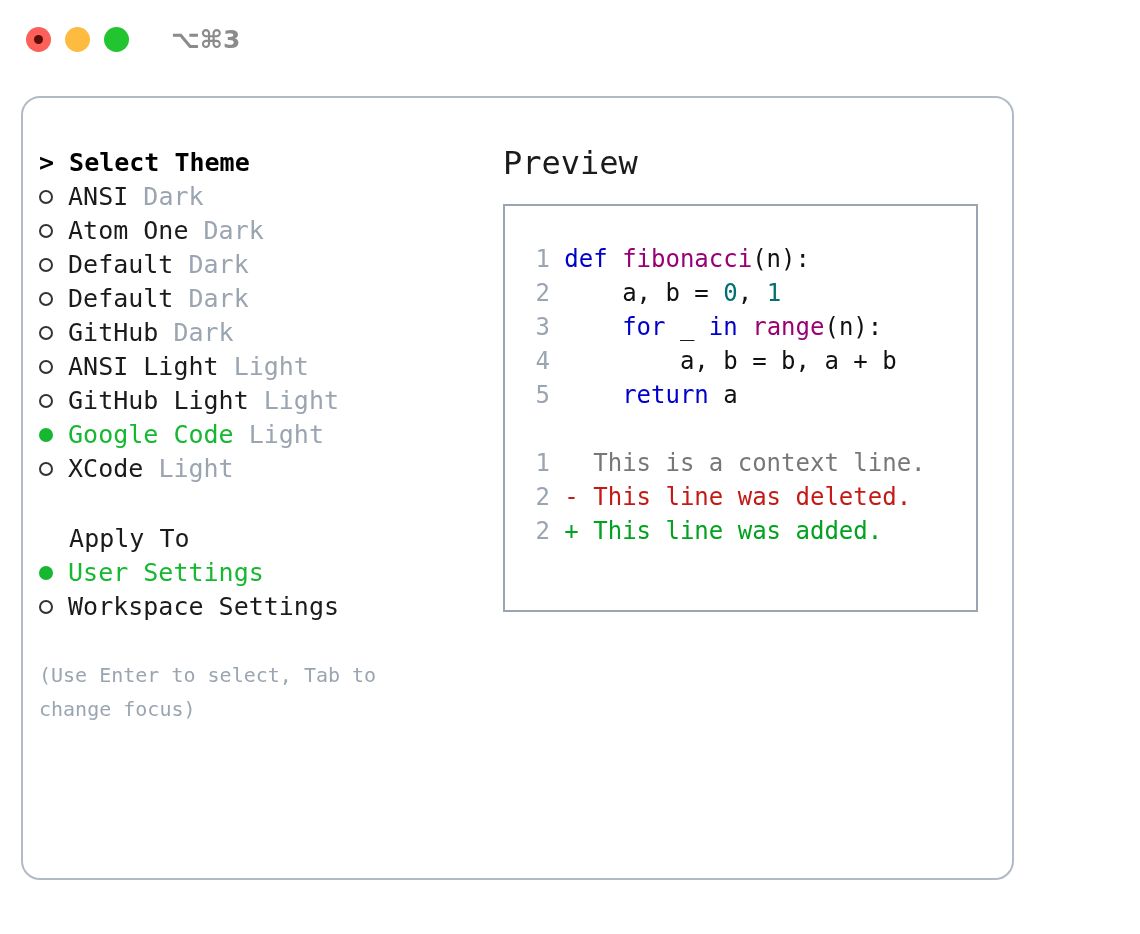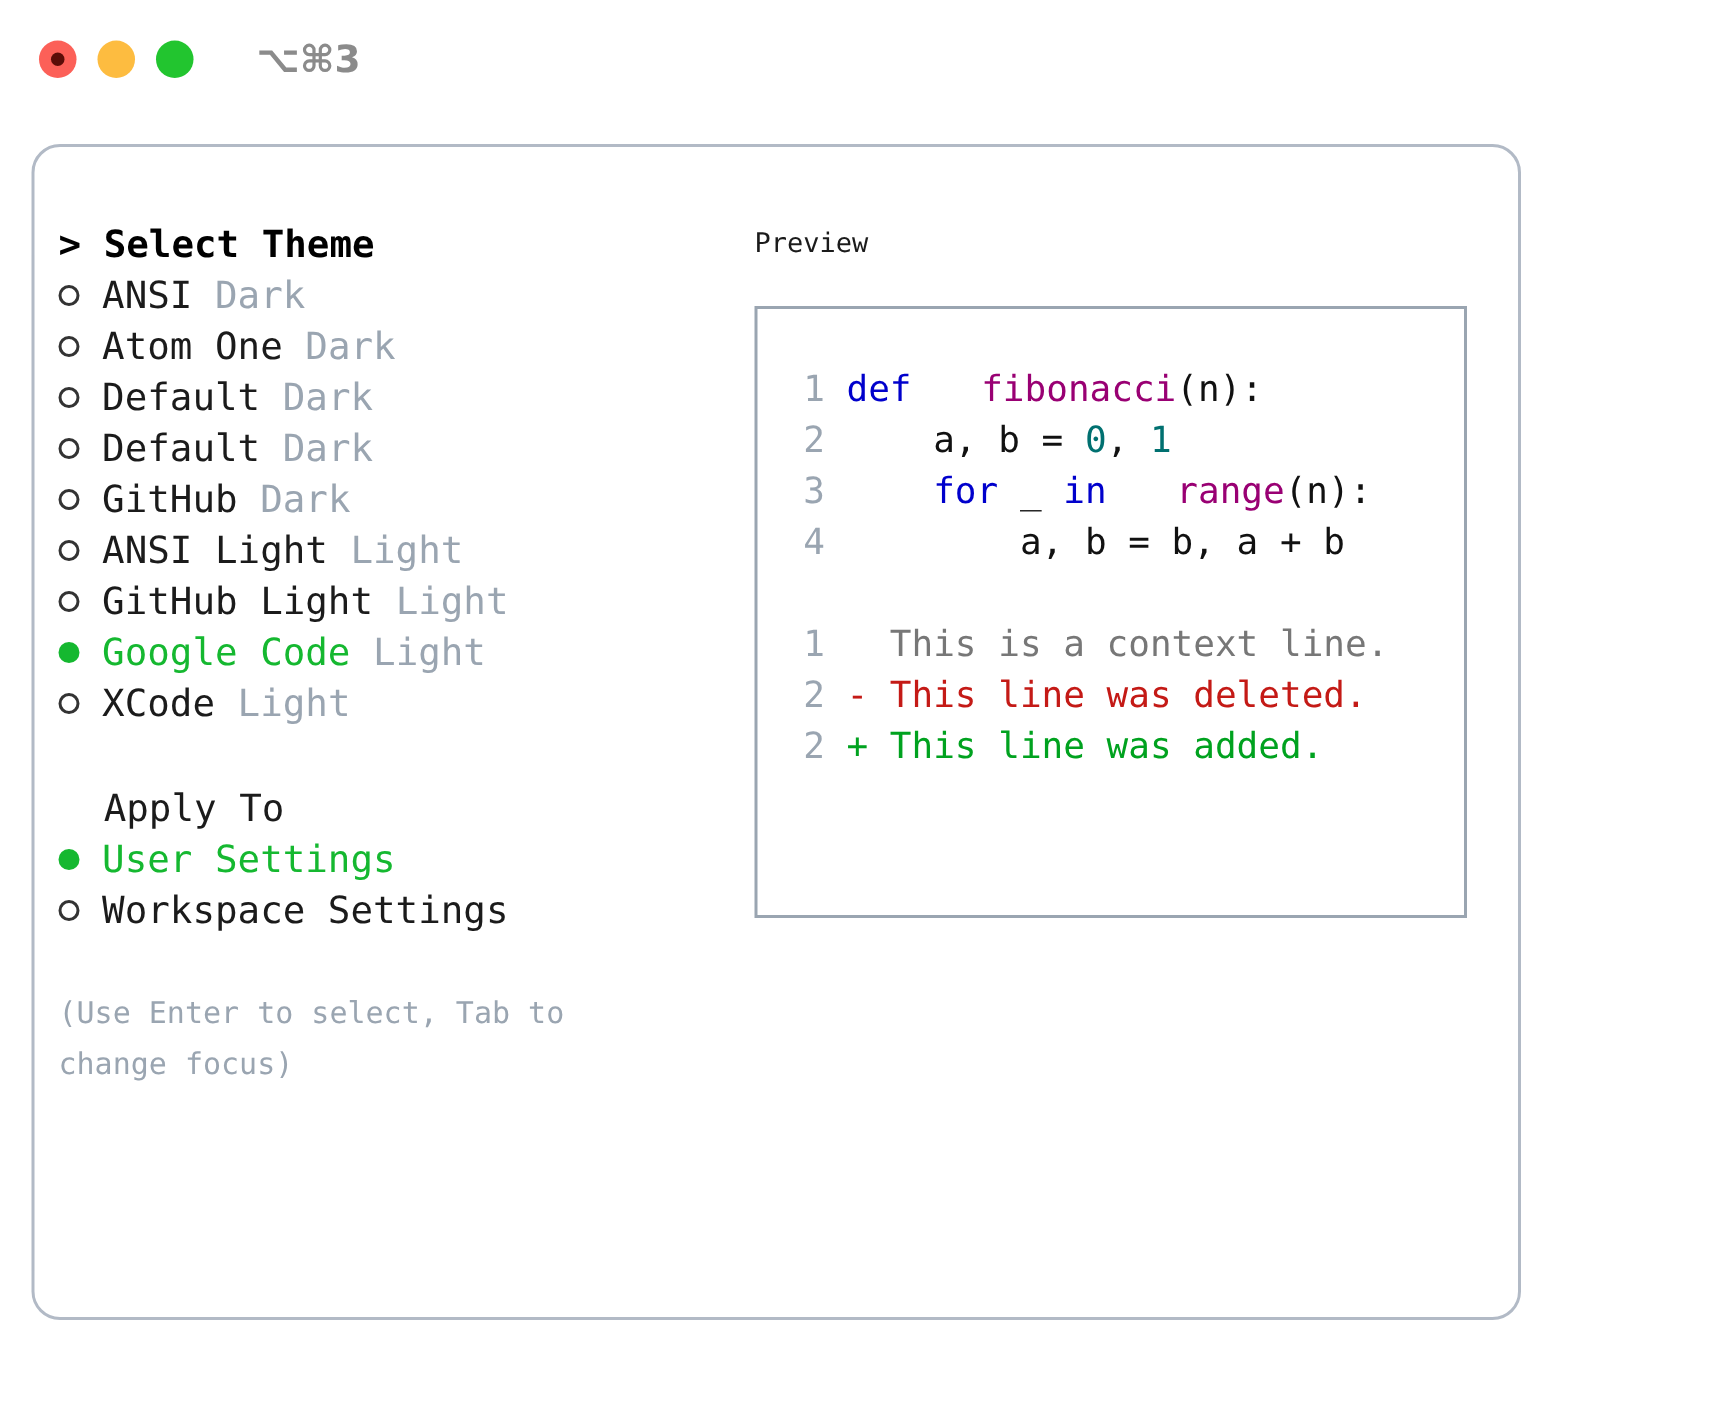--- a/index.html
+++ b/index.html
@@ -153,21 +153,21 @@
   }
 
   
   .right-col {
     position: absolute;
     left: 480px;
     top: 48px;
     width: 490px;
   }
   .preview-title {
-    font-size: 18px;
+    font-size: 32px;
     line-height: 34px;
     color: #1b1b1b;
     font-family: "DejaVu Sans Mono", monospace;
   }
   .preview-box {
     margin-top: 24px;
     width: 475px;
     height: 408px;
     border: 2px solid #9aa5b1;
     box-sizing: border-box;
@@ -182,21 +182,21 @@
     padding-left: 16px;
   }
   .ln {
     display: inline-block;
     width: 2ch;
     text-align: right;
     color: #9aa5b1;
     margin-right: 1ch;
   }
   .kw   { color: #0000cc; }
-  .fn   { color: #990073; margin-left: 32px; }
+  .fn   { color: #990073; }
   .num  { color: #007070; }
   .plain{ color: #111111; }
   .ctx  { color: #777777; }
   .del  { color: #c41a16; }
   .add  { color: #00a21f; }
   .gap  { height: 34px; }
 </style>
 </head>
 <body>
 
@@ -246,20 +246,21 @@
       </div>
 
       <div class="right-col">
         <div class="preview-title">Preview</div>
         <div class="preview-box">
           <div id="code-block">
               <div class="code-line"><span class="ln">1</span><span class="kw">def </span><span class="fn">fibonacci</span><span class="plain">(n):</span></div>
               <div class="code-line"><span class="ln">2</span><span class="plain">    a, b = </span><span class="num">0</span><span class="plain">, </span><span class="num">1</span></div>
               <div class="code-line"><span class="ln">3</span><span class="plain">    </span><span class="kw">for</span><span class="plain"> _ </span><span class="kw">in</span><span class="plain"> </span><span class="fn">range</span><span class="plain">(n):</span></div>
               <div class="code-line"><span class="ln">4</span><span class="plain">        a, b = b, a + b</span></div>
+              <div class="code-line"><span class="ln">5</span><span class="plain">    </span><span class="kw">return</span><span class="plain"> a</span></div>
             </div>
           <div class="gap"></div>
           <div id="diff-block">
               <div class="code-line"><span class="ln">1</span><span class="ctx">  This is a context line.</span></div>
               <div class="code-line"><span class="ln">2</span><span class="del">- This line was deleted.</span></div>
               <div class="code-line"><span class="ln">2</span><span class="add">+ This line was added.</span></div>
             </div>
         </div>
       </div>
 

